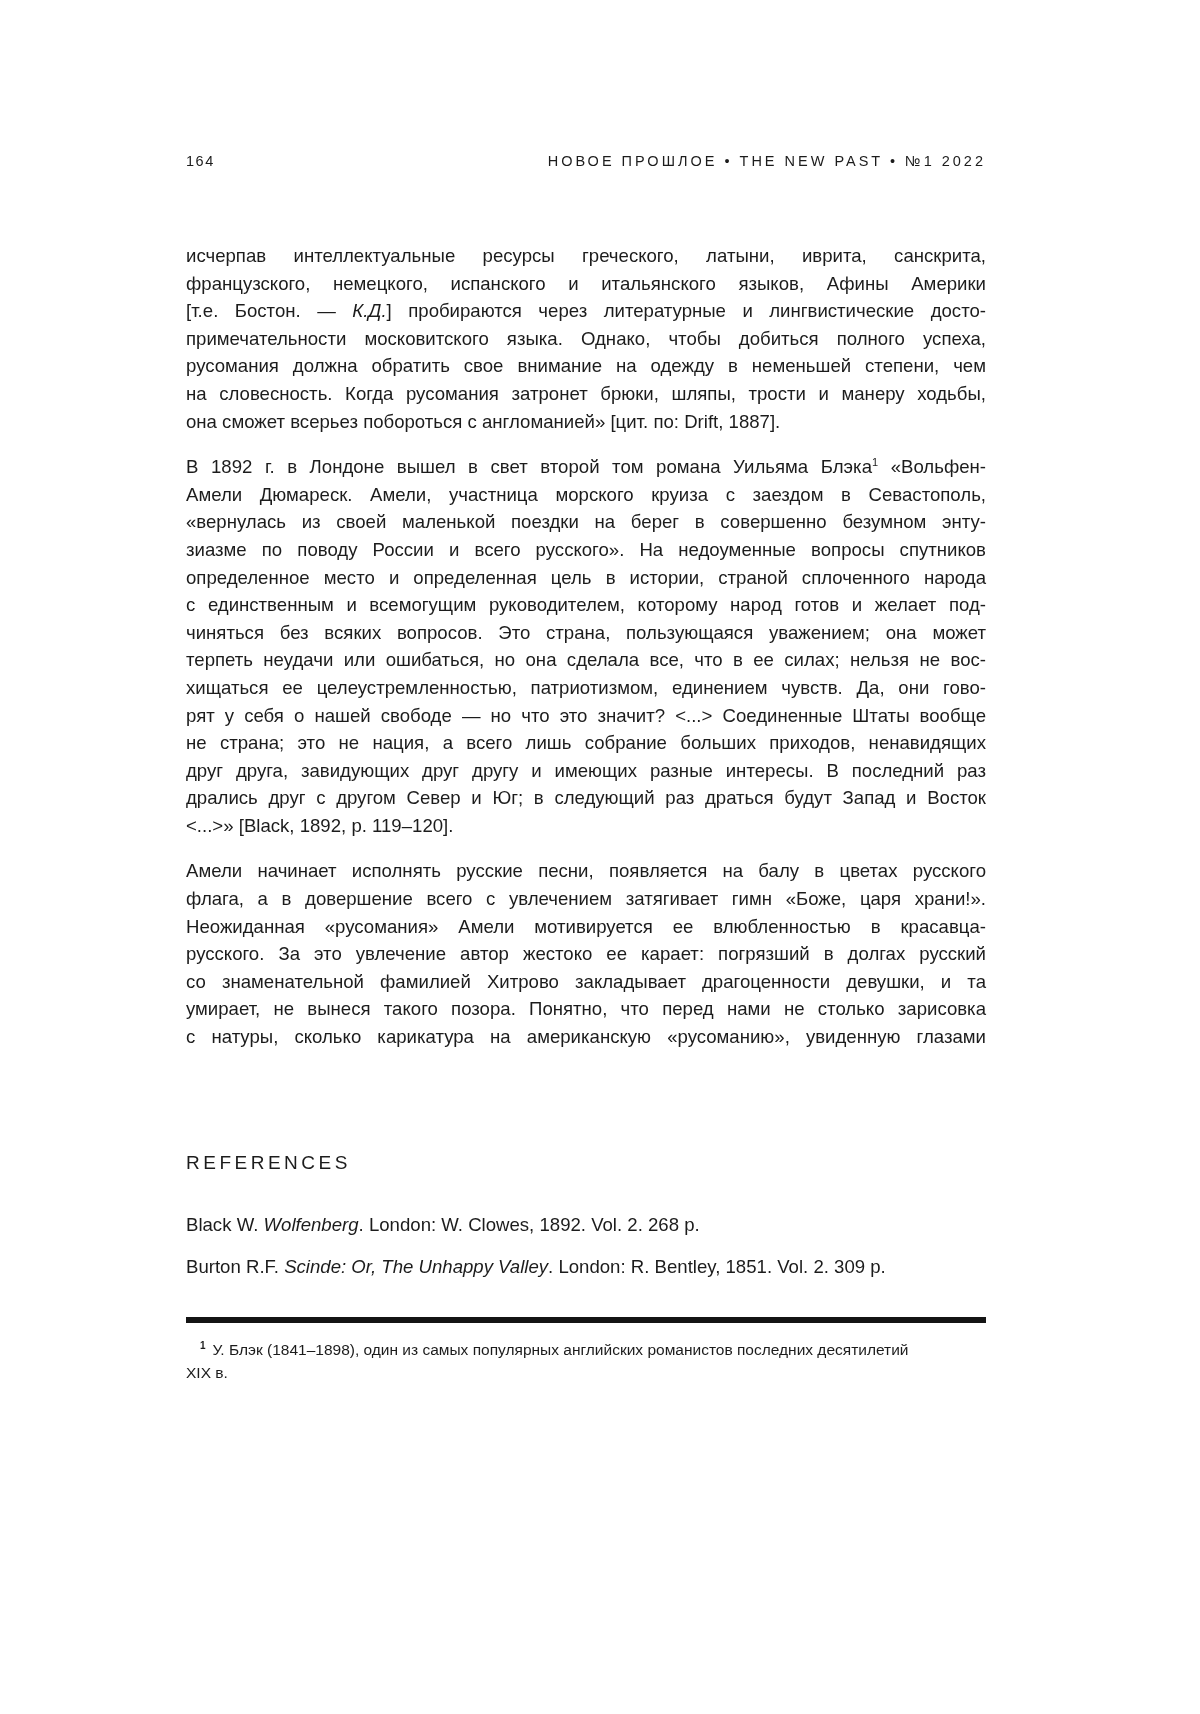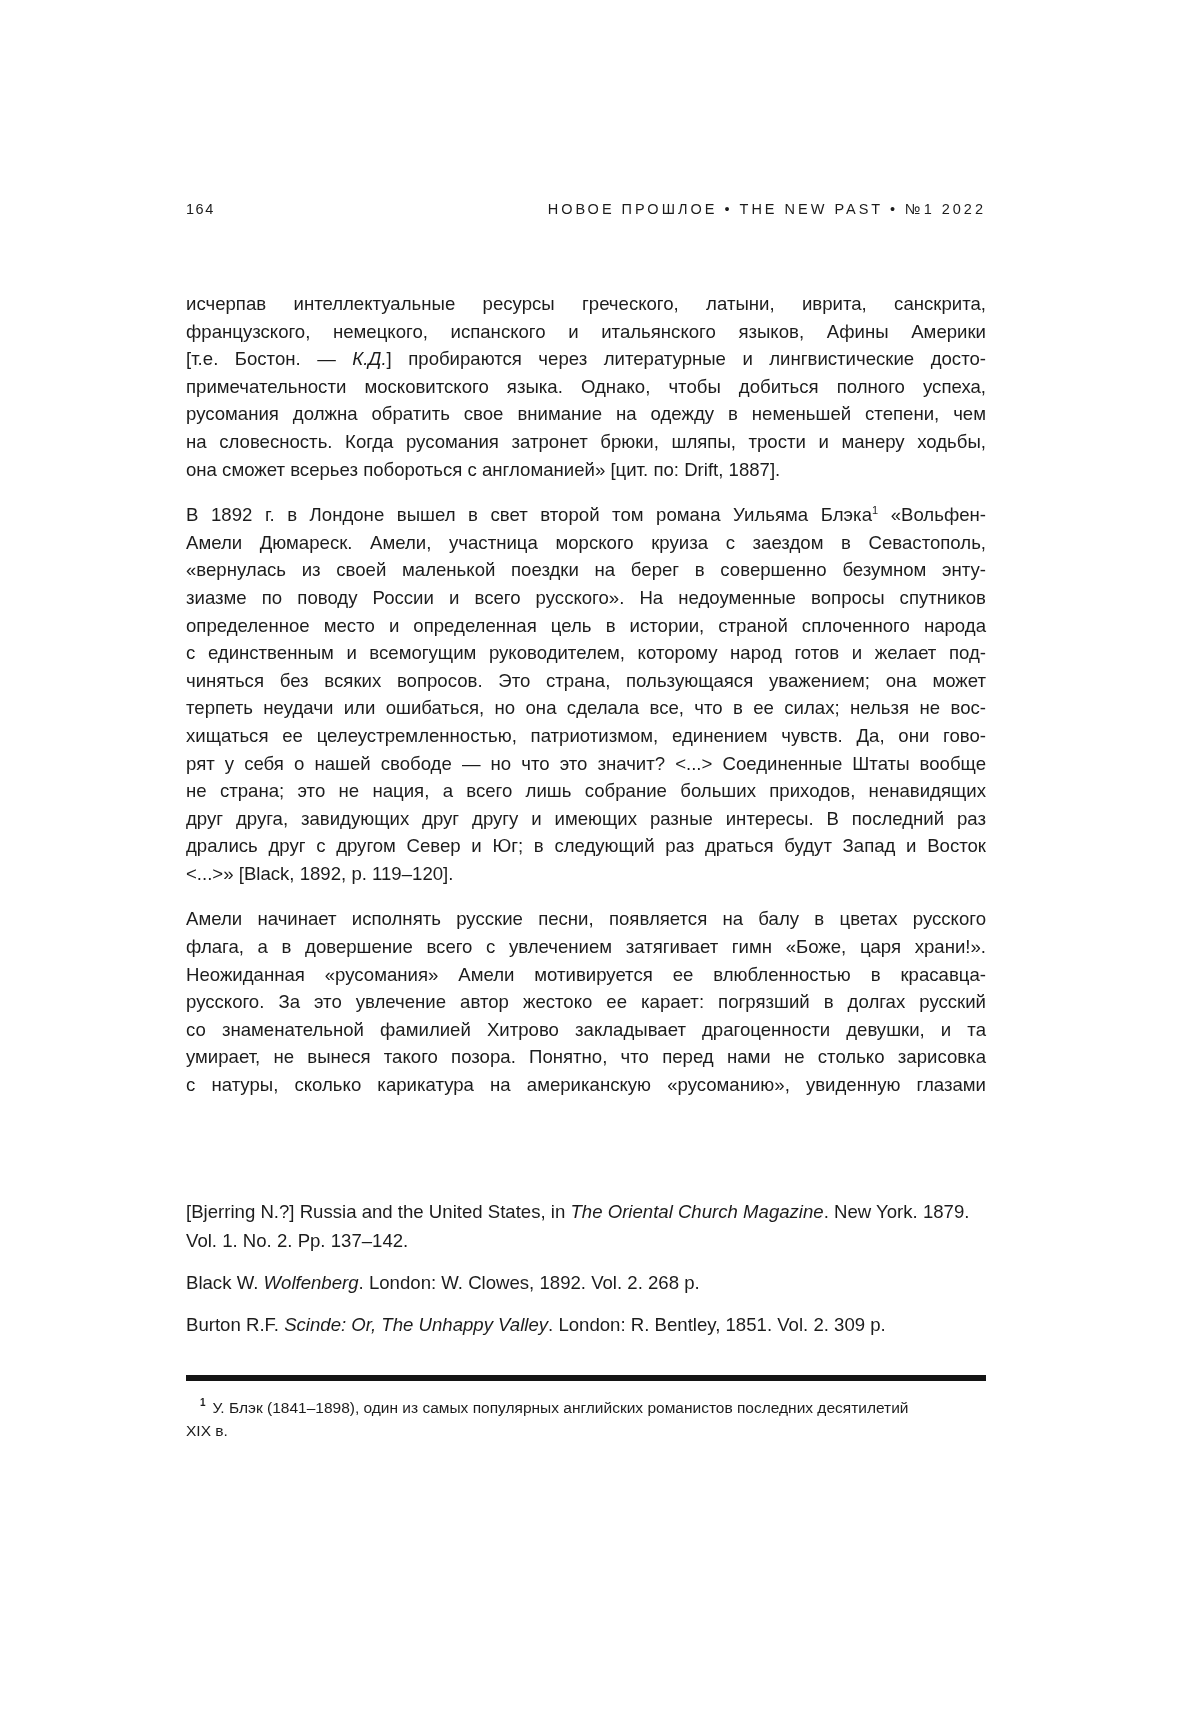--- a/index.html
+++ b/index.html
@@ -16,21 +16,21 @@
   }
   
   .page-header {
     display: flex;
     justify-content: space-between;
     align-items: baseline;
     font-size: 14.5px;
     line-height: 18px;
   }
   .page-num { letter-spacing: 1.5px; }
-  .journal  { letter-spacing: 3px; white-space: nowrap; margin-top: 48px; }
+  .journal  { letter-spacing: 3px; white-space: nowrap; }
 
   
   .body-text { margin-top: 72px; font-size: 18.6px; line-height: 27.6px; }
   .para { margin: 0 0 18px 0; }
   .line { text-align: justify; text-align-last: justify; }
   .line.last { text-align: center; text-align-last: left; }
   em { font-style: italic; }
   sup.fnref { font-size: 11px; line-height: 0; vertical-align: super; }
 
   
@@ -92,21 +92,21 @@
       <div class="line">Амели начинает исполнять русские песни, появляется на балу в цветах русского</div>
       <div class="line">флага, а в довершение всего с увлечением затягивает гимн «Боже, царя храни!».</div>
       <div class="line">Неожиданная «русомания» Амели мотивируется ее влюбленностью в красавца-</div>
       <div class="line">русского. За это увлечение автор жестоко ее карает: погрязший в долгах русский</div>
       <div class="line">со знаменательной фамилией Хитрово закладывает драгоценности девушки, и та</div>
       <div class="line">умирает, не вынеся такого позора. Понятно, что перед нами не столько зарисовка</div>
       <div class="line">с натуры, сколько карикатура на американскую «русоманию», увиденную глазами</div>
     </div>
 
     <section class="refs">
-      <p class="ref"><span>[Bjerring N.?] Russia and the United States, in </span><em>The Oriental Church Magazine</em><span>. New York. 1879. Vol. 1. No. 2. Pp. 137–142.</span></p>
+      <h2 class="refs-heading">REFERENCES</h2>
       <p class="ref"><span>Black W. </span><em>Wolfenberg</em><span>. London: W. Clowes, 1892. Vol. 2. 268 p.</span></p>
       <p class="ref"><span>Burton R.F. </span><em>Scinde: Or, The Unhappy Valley</em><span>. London: R. Bentley, 1851. Vol. 2. 309 p.</span></p>
     </section>
 
     <div class="footnote-rule"></div>
 
     <div class="footnote">
       <div class="fn-line fn-first"><sup class="fnmark">1</sup><span>У. Блэк (1841–1898), один из самых популярных английских романистов последних десятилетий</span></div>
       <div class="fn-line">XIX в.</div>
     </div>

